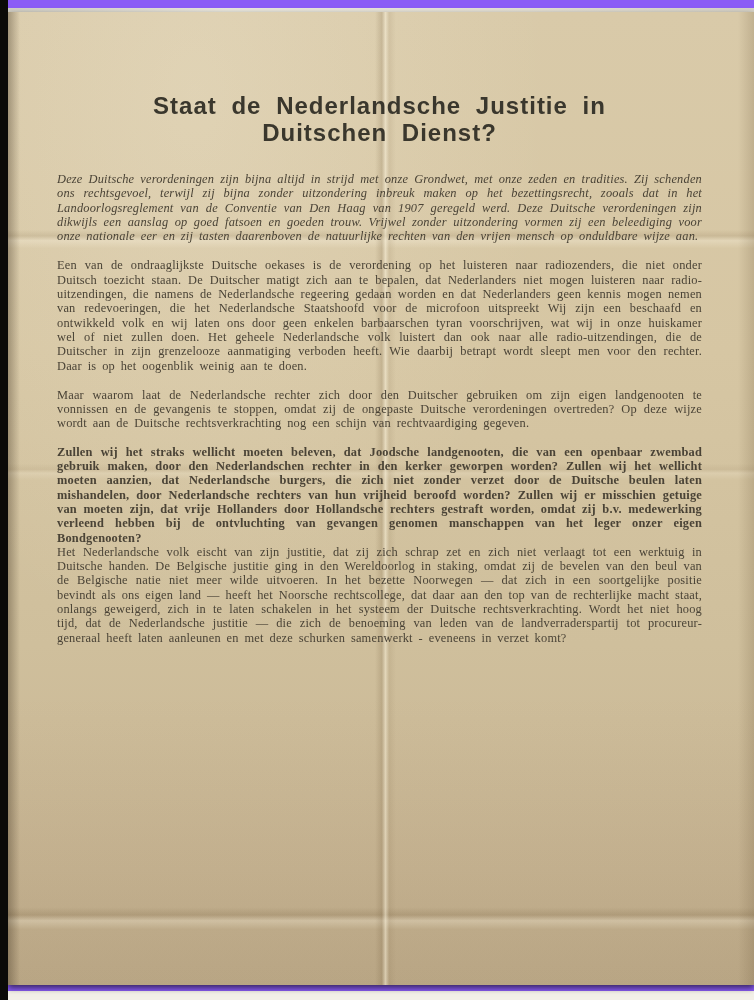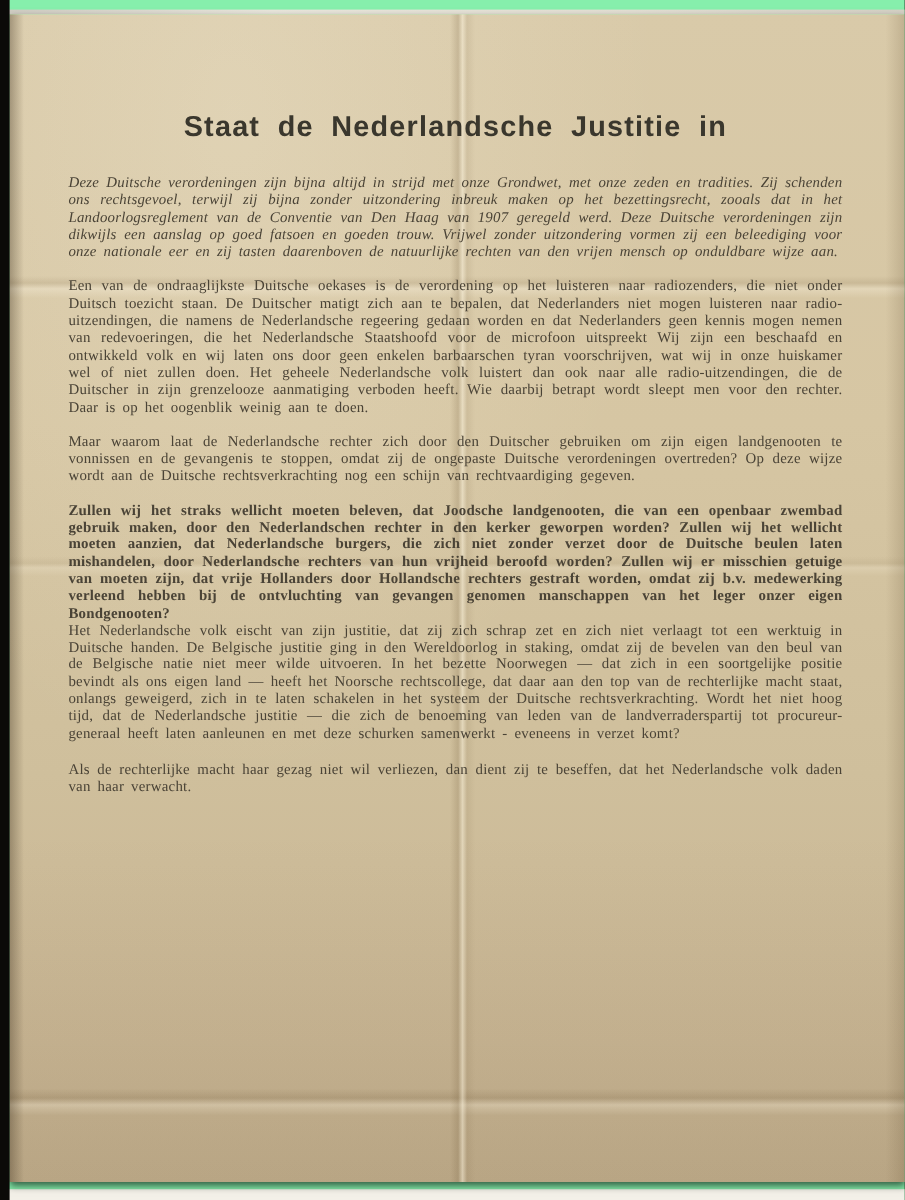--- a/index.html
+++ b/index.html
@@ -5,21 +5,21 @@
   html, body {
     margin: 0;
     padding: 0;
     background: #070605;
     font-family: "Liberation Serif", serif;
   }
   .scan {
     position: relative;
     width: 754px;
     height: 1000px;
-    background: #86efac;
+    background: #8b5cf6;
     overflow: hidden;
   }
   
   .top-edge-line {
     position: absolute;
     top: 8px; left: 0; right: 0;
     height: 4px;
     background: linear-gradient(90deg, #cfccc2 0%, #e9e6dc 30%, #e3dfd3 70%, #d5d1c5 100%);
   }
   
@@ -101,29 +101,28 @@
 </style>
 </head>
 <body>
 
 <div class="scan">
   <div class="top-edge-line"></div>
 
   <div class="paper">
     <div class="content">
 
-      <h1 class="title"><span>Staat de Nederlandsche Justitie in</span><br></h1>
+      <h1 class="title"><span>Staat de Nederlandsche Justitie in</span><br><span>Duitschen Dienst?</span></h1>
 
       <div class="body-text">
         <p class="m26">Deze Duitsche verordeningen zijn bijna altijd in strijd met onze Grondwet, met onze zeden en tradities. Zij schenden ons rechtsgevoel, terwijl zij bijna zonder uitzondering inbreuk maken op het bezettingsrecht, zooals dat in het Landoorlogsreglement van de Conventie van Den Haag van 1907 geregeld werd. Deze Duitsche verordeningen zijn dikwijls een aanslag op goed fatsoen en goeden trouw. Vrijwel zonder uitzondering vormen zij een beleediging voor onze nationale eer en zij tasten daarenboven de natuurlijke rechten van den vrijen mensch op onduldbare wijze aan.</p>
         <p class="m15">Een van de ondraaglijkste Duitsche oekases is de verordening op het luisteren naar radiozenders, die niet onder Duitsch toezicht staan. De Duitscher matigt zich aan te bepalen, dat Nederlanders niet mogen luisteren naar radio-uitzendingen, die namens de Nederlandsche regeering gedaan worden en dat Nederlanders geen kennis mogen nemen van redevoeringen, die het Nederlandsche Staatshoofd voor de microfoon uitspreekt Wij zijn een beschaafd en ontwikkeld volk en wij laten ons door geen enkelen barbaarschen tyran voorschrijven, wat wij in onze huiskamer wel of niet zullen doen. Het geheele Nederlandsche volk luistert dan ook naar alle radio-uitzendingen, die de Duitscher in zijn grenzelooze aanmatiging verboden heeft. Wie daarbij betrapt wordt sleept men voor den rechter. Daar is op het oogenblik weinig aan te doen.</p>
         <p class="m15">Maar waarom laat de Nederlandsche rechter zich door den Duitscher gebruiken om zijn eigen landgenooten te vonnissen en de gevangenis te stoppen, omdat zij de ongepaste Duitsche verordeningen overtreden? Op deze wijze wordt aan de Duitsche rechtsverkrachting nog een schijn van rechtvaardiging gegeven.</p>
         <p class="m14">Zullen wij het straks wellicht moeten beleven, dat Joodsche landgenooten, die van een openbaar zwembad gebruik maken, door den Nederlandschen rechter in den kerker geworpen worden? Zullen wij het wellicht moeten aanzien, dat Nederlandsche burgers, die zich niet zonder verzet door de Duitsche beulen laten mishandelen, door Nederlandsche rechters van hun vrijheid beroofd worden? Zullen wij er misschien getuige van moeten zijn, dat vrije Hollanders door Hollandsche rechters gestraft worden, omdat zij b.v. medewerking verleend hebben bij de ontvluchting van gevangen genomen manschappen van het leger onzer eigen Bondgenooten?</p>
         <p class="m0">Het Nederlandsche volk eischt van zijn justitie, dat zij zich schrap zet en zich niet verlaagt tot een werktuig in Duitsche handen. De Belgische justitie ging in den Wereldoorlog in staking, omdat zij de bevelen van den beul van de Belgische natie niet meer wilde uitvoeren. In het bezette Noorwegen — dat zich in een soortgelijke positie bevindt als ons eigen land — heeft het Noorsche rechtscollege, dat daar aan den top van de rechterlijke macht staat, onlangs geweigerd, zich in te laten schakelen in het systeem der Duitsche rechtsverkrachting. Wordt het niet hoog tijd, dat de Nederlandsche justitie — die zich de benoeming van leden van de landverraderspartij tot procureur-generaal heeft laten aanleunen en met deze schurken samenwerkt - eveneens in verzet komt?</p>
-        <p class="m16">Als de rechterlijke macht haar gezag niet wil verliezen, dan dient zij te beseffen, dat het Nederlandsche volk daden van haar verwacht.</p>
       </div>
 
     </div>
   </div>
 
   <div class="left-edge-band"></div>
   <div class="bottom-edge-strip"></div>
 </div>
 
 </body></html>

